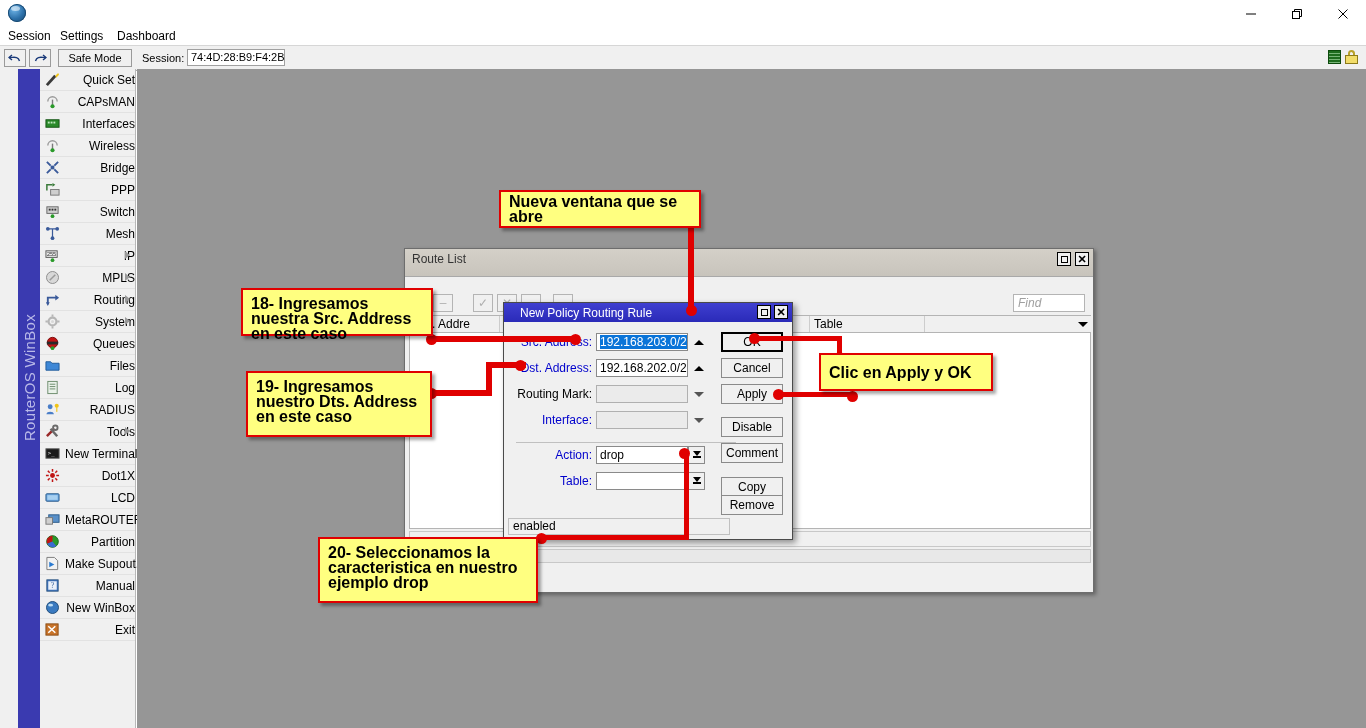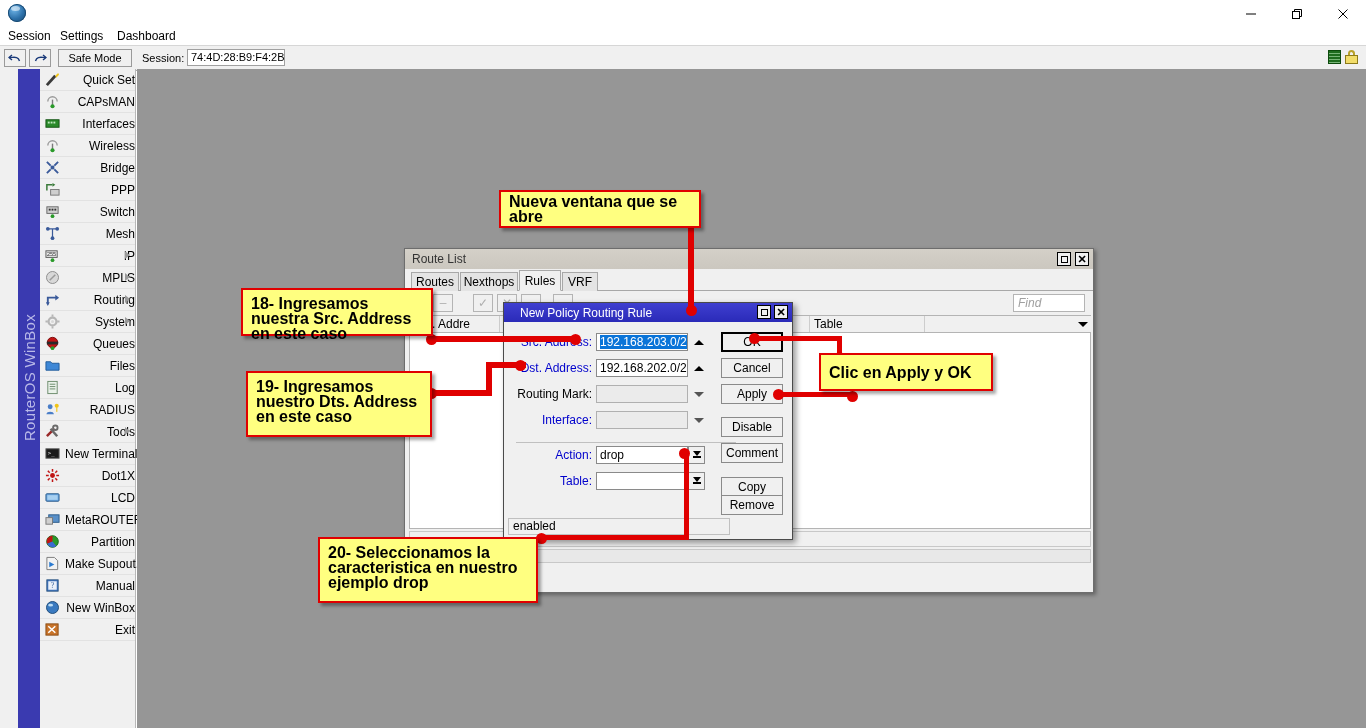--- a/index.html
+++ b/index.html
@@ -903,26 +903,20 @@
   <div id="rl-titlebar">
     <div id="rl-title">Route List</div>
     <div class="sqbtn" id="rl-restore">
         <span class="sq-inner"></span>
       </div>
     <div class="sqbtn" id="rl-close">
         <span class="x-glyph">✕</span>
       </div>
   </div>
 
-  <div id="rl-tabs">
-      <div class="rl-tab" style="left: 6px; width: 48px; text-align: center; padding-left: 0px; padding-right: 0px;">Routes</div>
-      <div class="rl-tab" style="left: 55px; width: 58px; text-align: center; padding-left: 0px; padding-right: 0px;">Nexthops</div>
-      <div class="rl-tab active" style="left: 114px; width: 42px; text-align: center; padding-left: 0px; padding-right: 0px;">Rules</div>
-      <div class="rl-tab" style="left: 157px; width: 36px; text-align: center; padding-left: 0px; padding-right: 0px;">VRF</div>
-    </div>
 
   <div id="rl-toolbar">
     <div class="rl-tbtn" style="left:4px;">+</div>
     <div class="rl-tbtn" style="left:28px;">–</div>
     <div class="rl-tbtn" style="left:68px;">✓</div>
     <div class="rl-tbtn" style="left:92px;">✕</div>
     <div class="rl-tbtn" style="left:116px;"></div>
     <div class="rl-tbtn" style="left:148px;"></div>
     <div id="rl-find">Find</div>
   </div>

